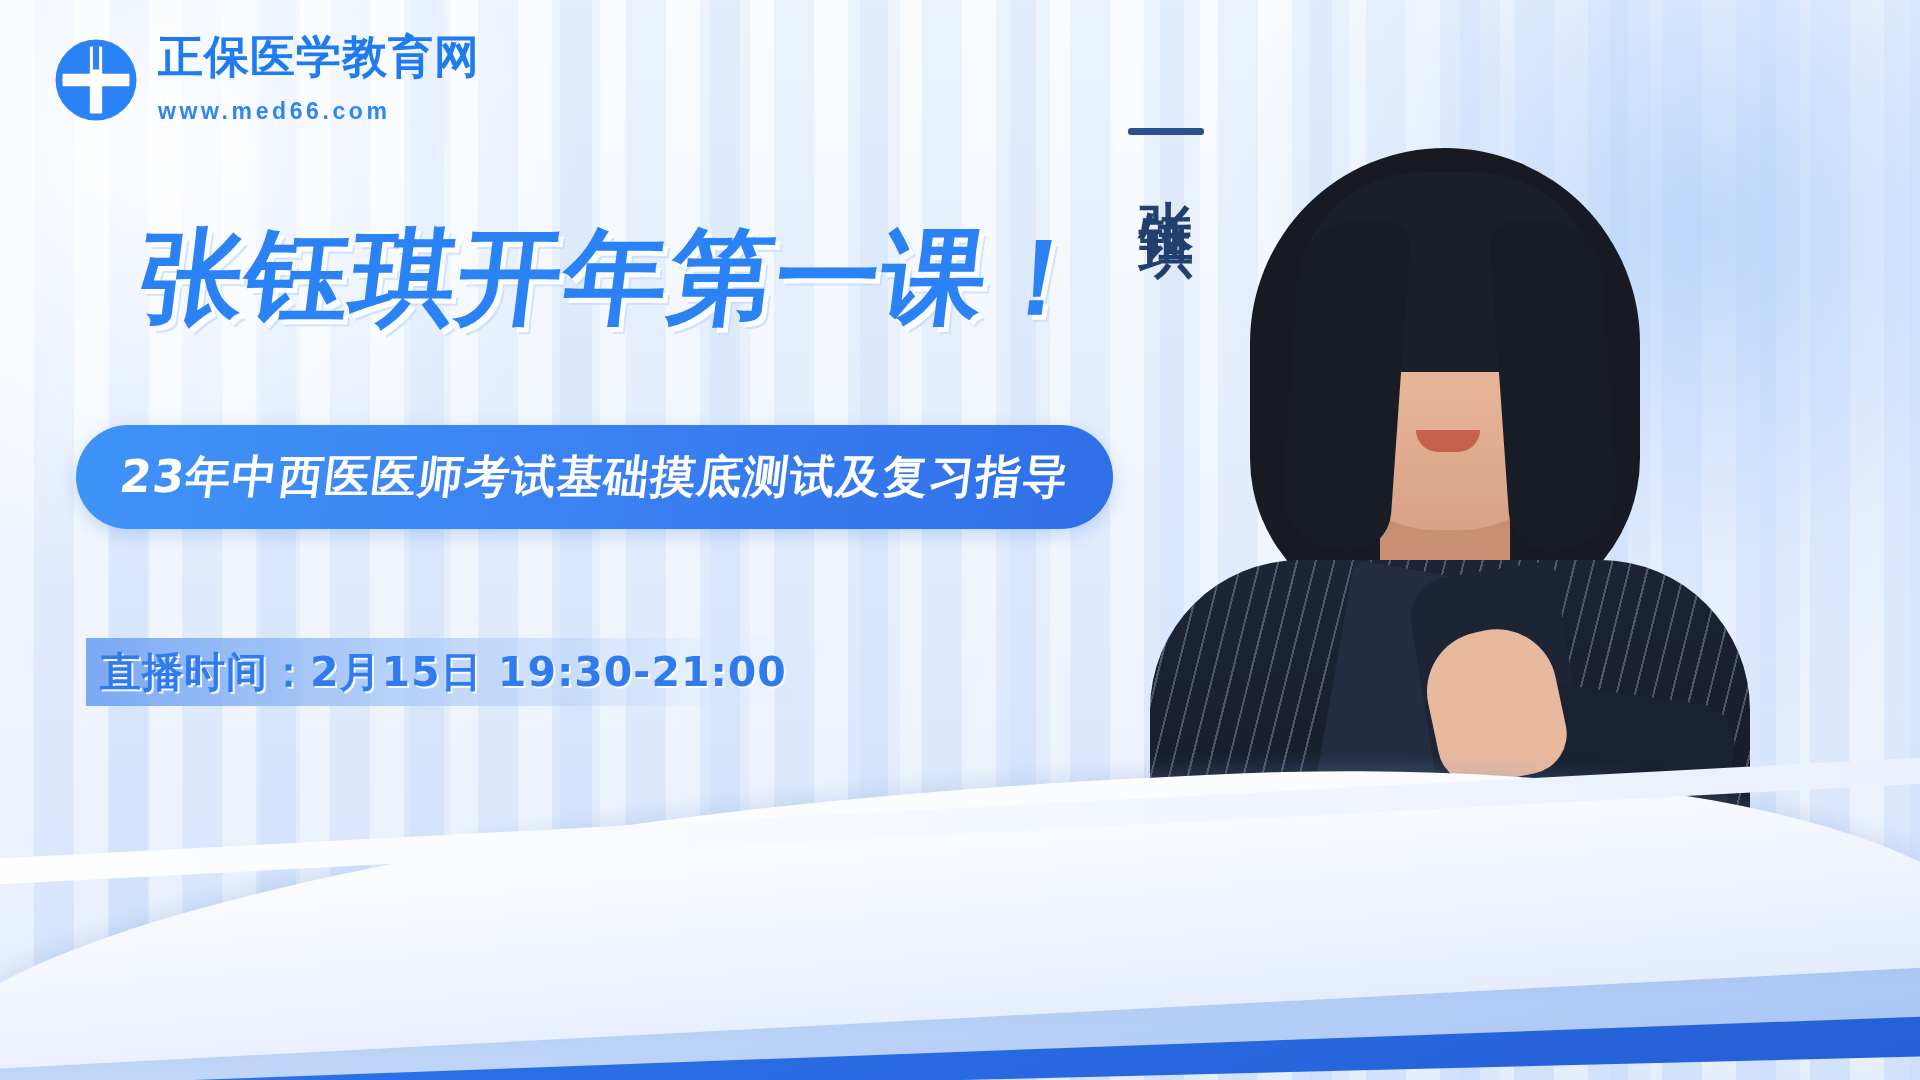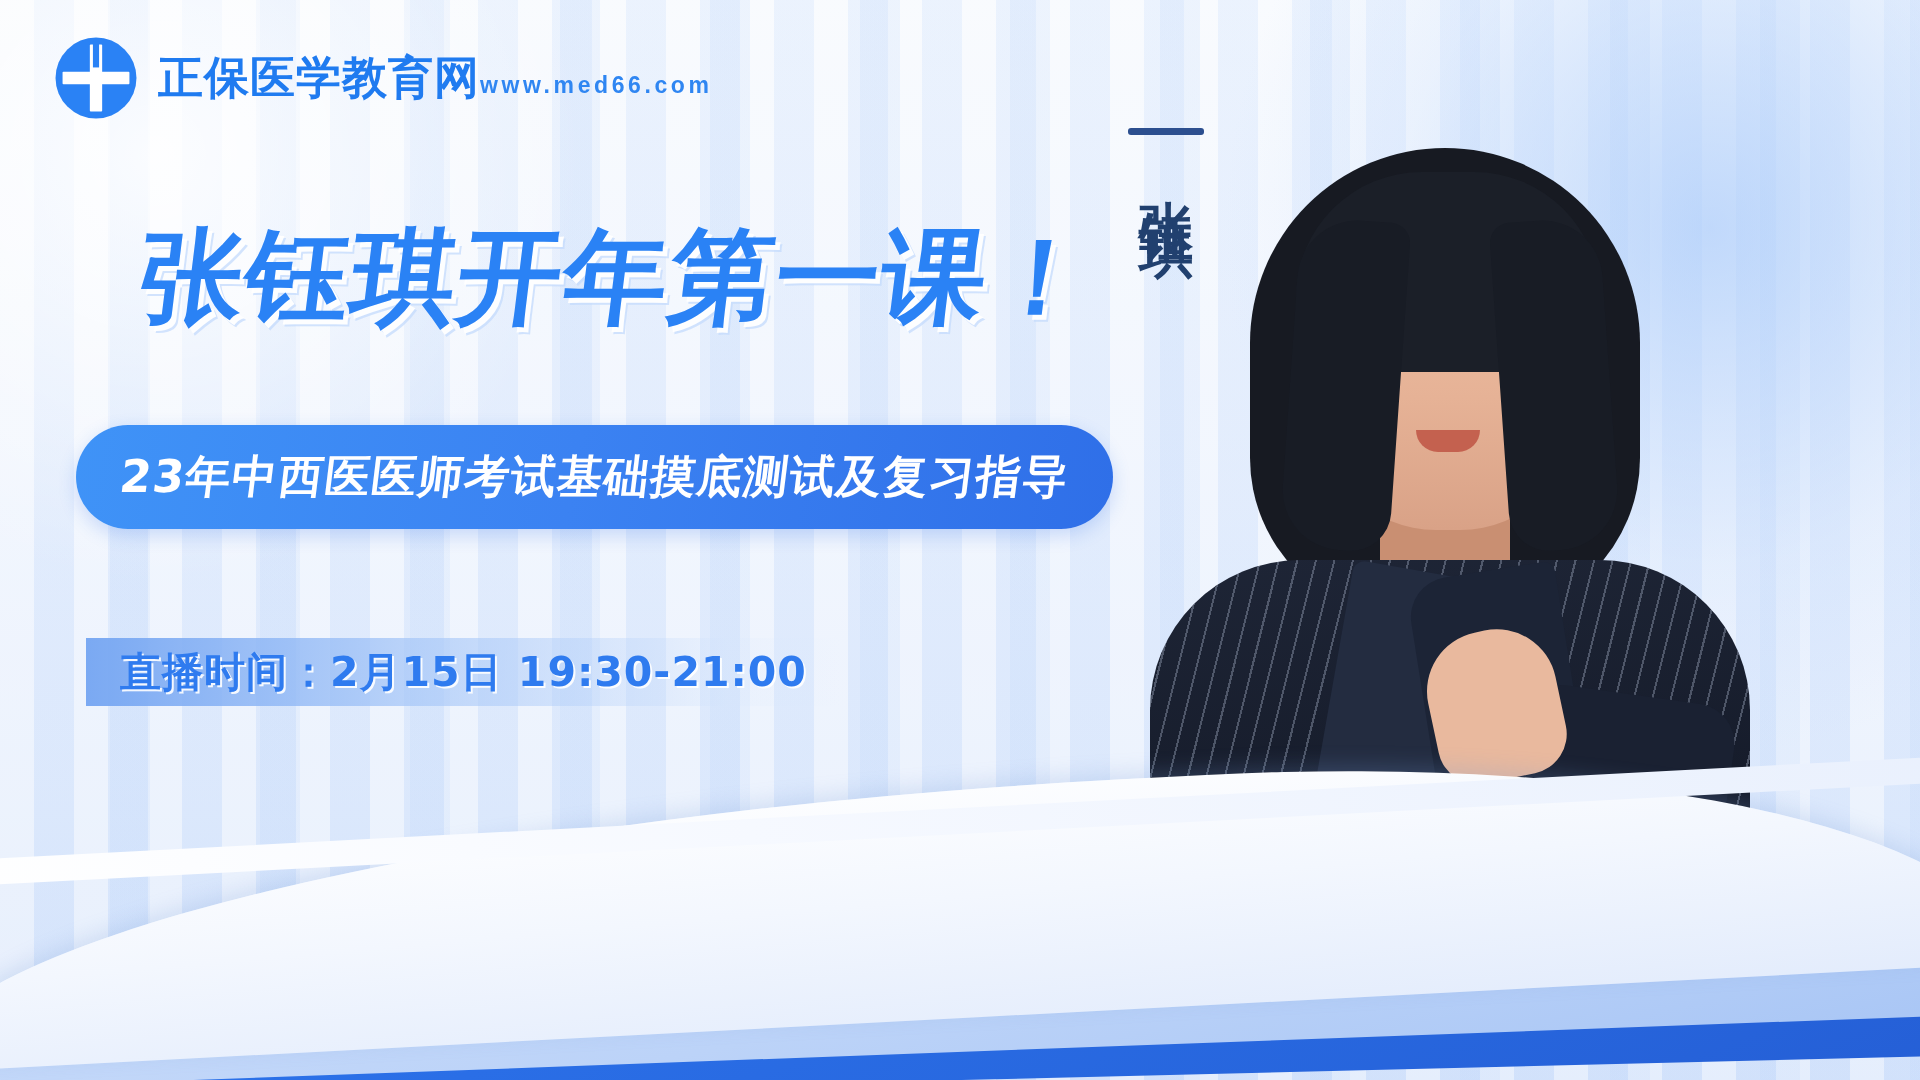--- a/index.html
+++ b/index.html
@@ -48,21 +48,21 @@
     background:radial-gradient(ellipse at 25% 25%,
        rgba(255,255,255,.85) 0%, rgba(255,255,255,0) 65%);
   }
 
   
   .logo-wrap {
     position:absolute; left:52px; top:34px;
     display:flex; align-items:center; gap:18px;
   }
   .logo-mark { width:88px; height:88px; flex:0 0 88px; }
-  .logo-text { display:flex; justify-content:center; }
+  .logo-text { display:flex; flex-direction:column; justify-content:center; }
   .logo-cn {
     font-size:45px; font-weight:700; color:#1f7bf0;
     letter-spacing:1px; line-height:1.04;
     font-family:"DejaVu Sans","Liberation Sans",sans-serif;
   }
   .logo-url {
     font-size:23px; font-weight:700; color:#2f86f2;
     letter-spacing:3.6px; line-height:1.3; margin-top:16px;
     font-family:"Liberation Sans",sans-serif;
   }
@@ -95,21 +95,21 @@
   .pill-text {
     font-size:45px; font-weight:800; color:#ffffff;
     letter-spacing:1.5px; white-space:nowrap;
     font-family:"DejaVu Sans","Liberation Sans",sans-serif;
     transform:skewX(-7deg);
   }
 
   
   .timeband {
     position:absolute; left:86px; top:638px;
-    height:68px; padding:0 34px 0 34px;
+    height:68px; padding:0 34px 0 14px;
     display:flex; align-items:center;
     background:linear-gradient(90deg,
        rgba(116,165,242,.95) 0%,
        rgba(168,200,248,.70) 45%,
        rgba(214,230,252,.18) 85%,
        rgba(222,235,253,0) 100%);
   }
   .timeband-text {
     font-size:41px; font-weight:700; color:#2f7bef;
     letter-spacing:1px; white-space:nowrap;

